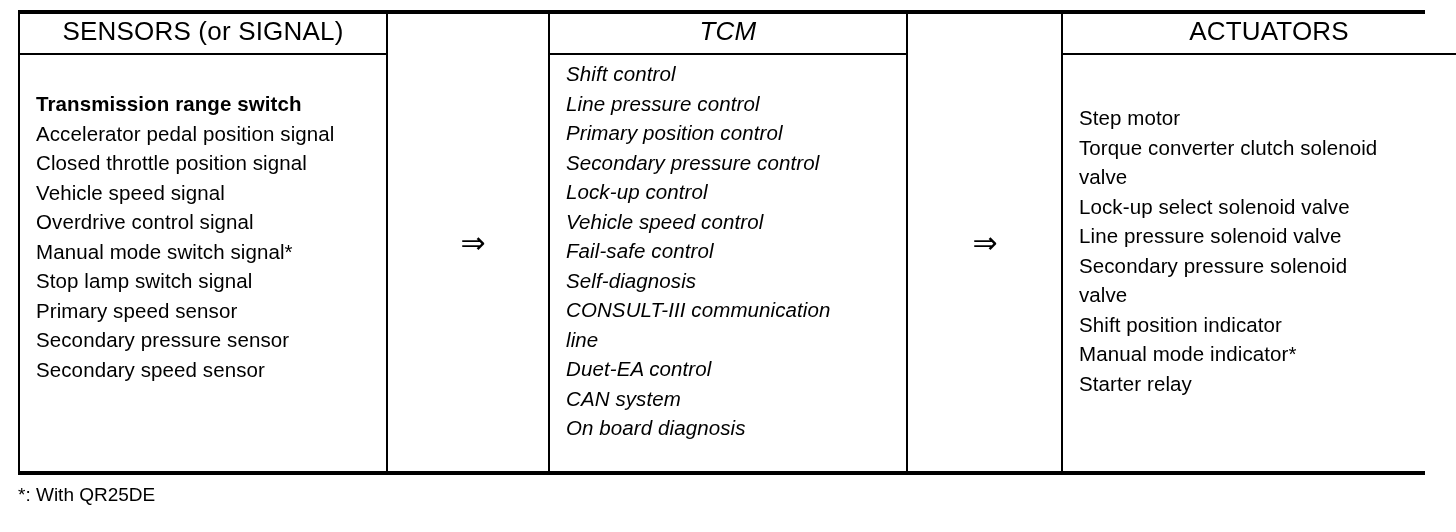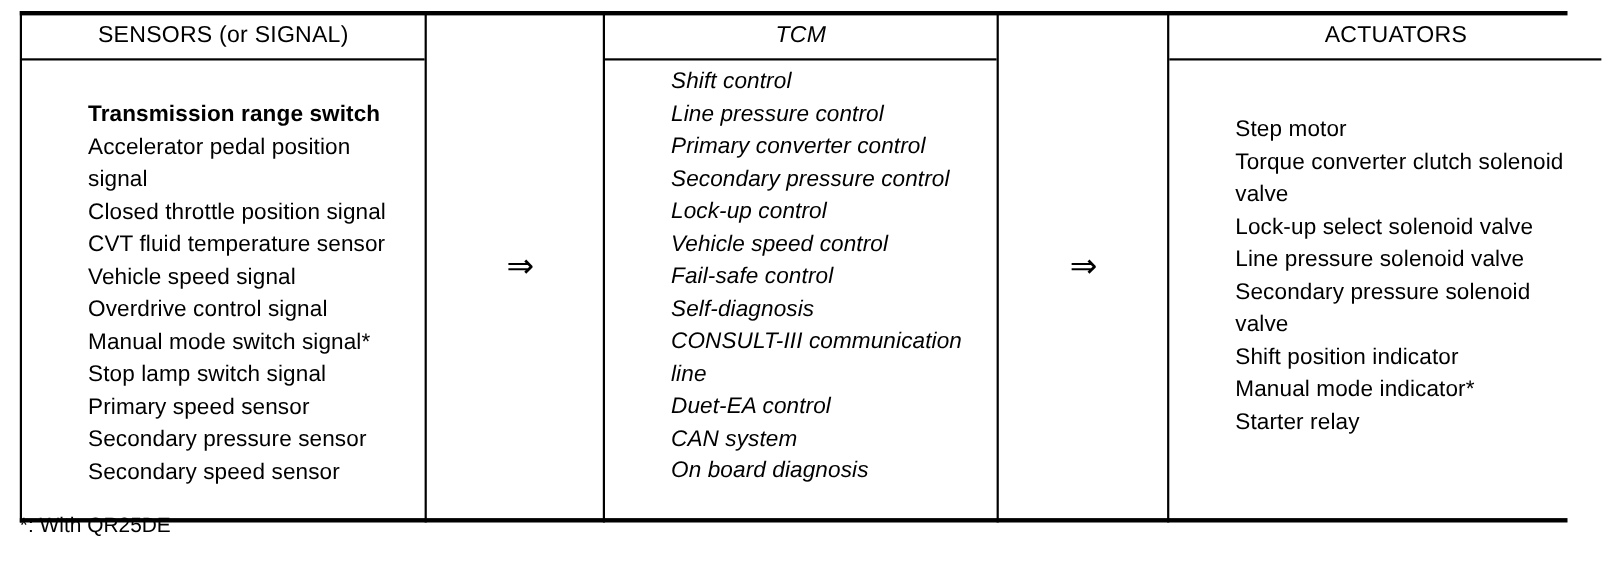--- a/index.html
+++ b/index.html
@@ -52,34 +52,33 @@
     top: 0;
     left: 0;
     right: 0;
     height: 43px;
     display: flex;
     align-items: center;
     justify-content: center;
     border-bottom: 2px solid #000000;
   }
   .box-header-label {
-    font-size: 21px;
+    font-size: 26px;
     letter-spacing: 0.2px;
     white-space: nowrap;
   }
 
   .box-body {
     position: absolute;
     top: 43px;
     left: 0;
     right: 0;
     bottom: 0;
     padding-left: 16px;
     padding-right: 22px;
-    margin-left: 44px;
   }
   .box-body.sensors-body   { padding-top: 36px; }
   .box-body.tcm-body       { padding-top: 6px;  }
   .box-body.actuators-body { padding-top: 50px; }
 
   .item-list {
     list-style: none;
     margin: 0;
     padding: 0;
   }
@@ -101,21 +100,21 @@
     line-height: 30px;
     font-family: "DejaVu Sans", sans-serif;
   }
   .arrow.one { left: 443px; }
   .arrow.two { left: 955px; }
 
   
   .footnote {
     position: absolute;
     left: 18px;
-    top: 467px;
+    top: 483px;
     font-size: 19px;
     line-height: 24px;
     white-space: nowrap;
   }
 </style>
 </head>
 <body>
 
 <div id="page">
 
@@ -123,21 +122,20 @@
 
   <div class="box sensors">
     <div class="box-header">
       <span class="box-header-label">SENSORS (or SIGNAL)</span>
     </div>
     <div class="box-body sensors-body">
       <ul class="item-list">
         <li class="item bold">Transmission range switch</li>
         <li class="item">Accelerator pedal position signal</li>
         <li class="item">Closed throttle position signal</li>
-        <li class="item">CVT fluid temperature sensor</li>
         <li class="item">Vehicle speed signal</li>
         <li class="item">Overdrive control signal</li>
         <li class="item">Manual mode switch signal*</li>
         <li class="item">Stop lamp switch signal</li>
         <li class="item">Primary speed sensor</li>
         <li class="item">Secondary pressure sensor</li>
         <li class="item">Secondary speed sensor</li>
       </ul>
     </div>
   </div>
@@ -145,21 +143,21 @@
   <div class="arrow one">⇒</div>
 
   <div class="box tcm">
     <div class="box-header">
       <span class="box-header-label">TCM</span>
     </div>
     <div class="box-body tcm-body">
       <ul class="item-list">
         <li class="item">Shift control</li>
         <li class="item">Line pressure control</li>
-        <li class="item">Primary converter control</li>
+        <li class="item">Primary position control</li>
         <li class="item">Secondary pressure control</li>
         <li class="item">Lock-up control</li>
         <li class="item">Vehicle speed control</li>
         <li class="item">Fail-safe control</li>
         <li class="item">Self-diagnosis</li>
         <li class="item">CONSULT-III communication
 line</li>
         <li class="item">Duet-EA control</li>
         <li class="item">CAN system</li>
         <li class="item">On board diagnosis</li>

